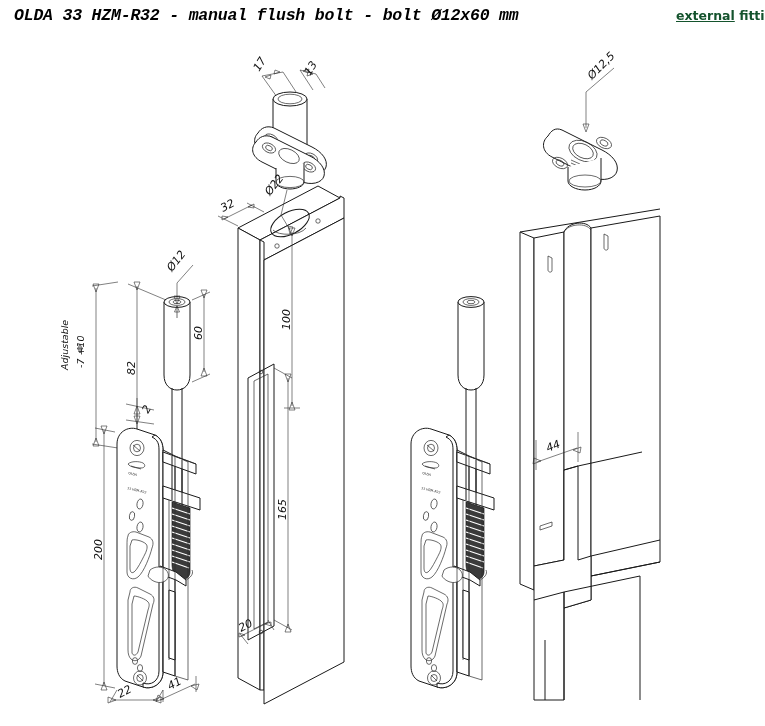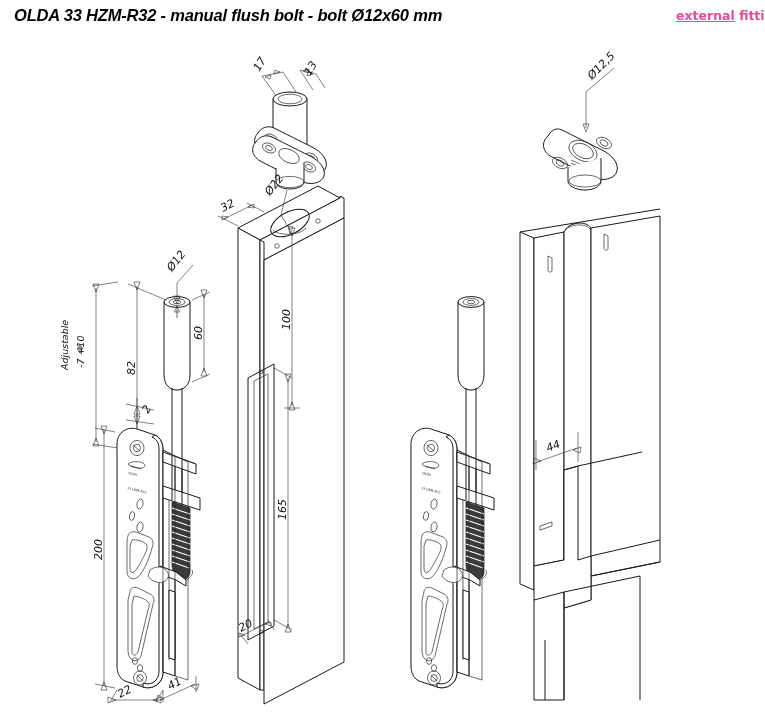--- a/index.html
+++ b/index.html
@@ -24,36 +24,36 @@
   .title-bar {
     position: absolute;
     left: 0; top: 0;
     width: 765px;
     height: 34px;
   }
   .doc-title {
     position: absolute;
     left: 14px;
     top: 6px;
-    font-family: Liberation Sans, sans-serif;
+    font-family: Liberation Mono, monospace;
     font-size: 16.5px;
     font-weight: bold;
     font-style: italic;
     letter-spacing: -0.2px;
     color: #000;
     white-space: nowrap;
   }
   .fitting-note {
     position: absolute;
     left: 676px;
     top: 8px;
     font-family: "DejaVu Sans", sans-serif;
     font-size: 12.5px;
     font-weight: bold;
-    color: #ec4899;
+    color: #14532d;
     white-space: nowrap;
   }
   .fitting-note .ul {
     text-decoration: underline;
   }
   svg.drawing {
     position: absolute;
     left: 0;
     top: 0;
     width: 765px;

